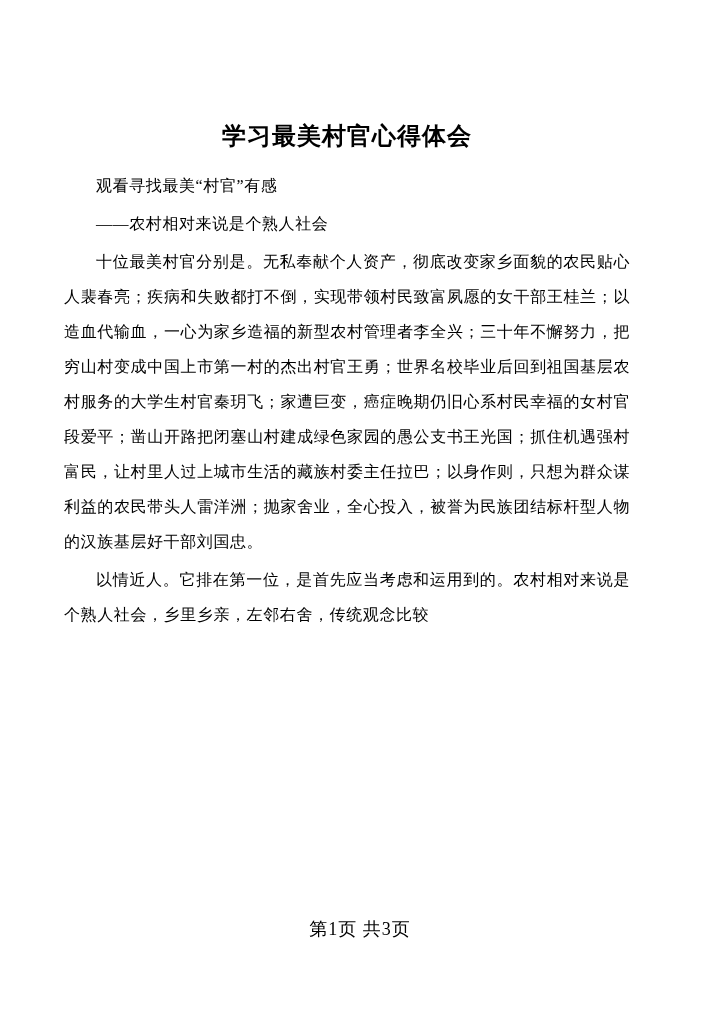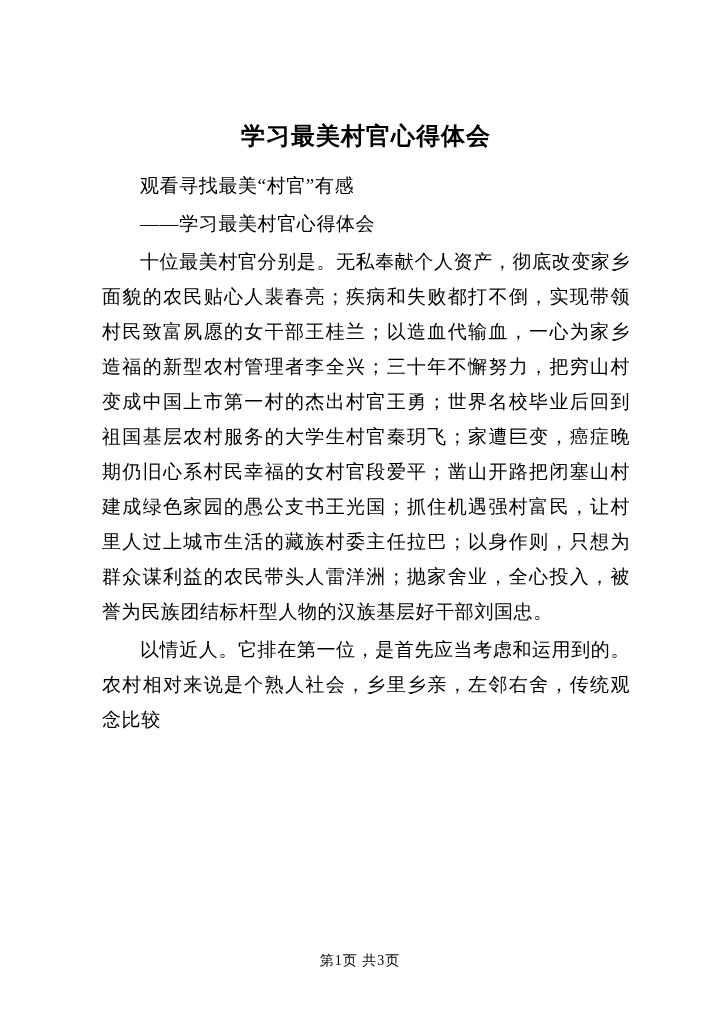--- a/index.html
+++ b/index.html
@@ -10,56 +10,56 @@
     color: #000000;
   }
   .page {
     position: relative;
     width: 720px;
     height: 1018px;
     background: #ffffff;
     overflow: hidden;
   }
   .content {
-    padding: 120px 90px 0 102px;
+    padding: 120px 90px 0 64px;
   }
   .doc-title {
     font-size: 24px;
     font-weight: bold;
     text-align: center;
     letter-spacing: 1px;
     margin-bottom: 16px;
   }
   .doc-body p {
-    font-size: 19px;
+    font-size: 16px;
     line-height: 35px;
     text-align: justify;
     text-indent: 2em;
     letter-spacing: 0.6px;
     margin: 0 0 3px 0;
     word-break: break-all;
   }
   .page-footer {
     position: absolute;
     left: 0;
     right: 0;
-    bottom: 48px;
+    bottom: 77px;
     text-align: center;
-    font-size: 14px;
+    font-size: 18px;
     letter-spacing: 1px;
     color: #000000;
   }
 </style>
 </head>
 <body>
 
 <div class="page">
   <div class="content">
     <h1 class="doc-title">学习最美村官心得体会</h1>
     <div class="doc-body">
       <p>观看寻找最美“村官”有感</p>
-      <p>——学习最美村官心得体会</p>
+      <p>——农村相对来说是个熟人社会</p>
       <p>十位最美村官分别是。无私奉献个人资产，彻底改变家乡面貌的农民贴心人裴春亮；疾病和失败都打不倒，实现带领村民致富夙愿的女干部王桂兰；以造血代输血，一心为家乡造福的新型农村管理者李全兴；三十年不懈努力，把穷山村变成中国上市第一村的杰出村官王勇；世界名校毕业后回到祖国基层农村服务的大学生村官秦玥飞；家遭巨变，癌症晚期仍旧心系村民幸福的女村官段爱平；凿山开路把闭塞山村建成绿色家园的愚公支书王光国；抓住机遇强村富民，让村里人过上城市生活的藏族村委主任拉巴；以身作则，只想为群众谋利益的农民带头人雷洋洲；抛家舍业，全心投入，被誉为民族团结标杆型人物的汉族基层好干部刘国忠。</p>
       <p>以情近人。它排在第一位，是首先应当考虑和运用到的。农村相对来说是个熟人社会，乡里乡亲，左邻右舍，传统观念比较</p>
     </div>
   </div>
   <div class="page-footer">第1页 共3页</div>
 </div>
 
 </body></html>

